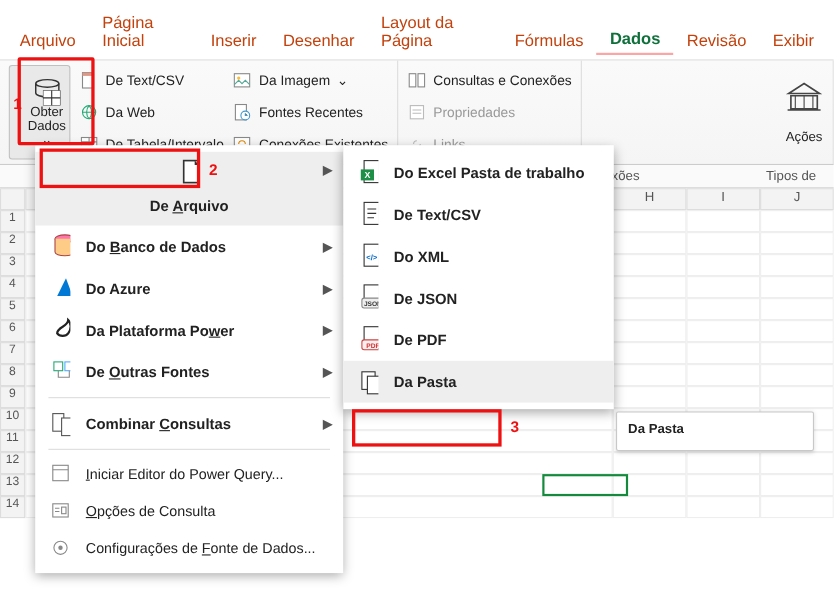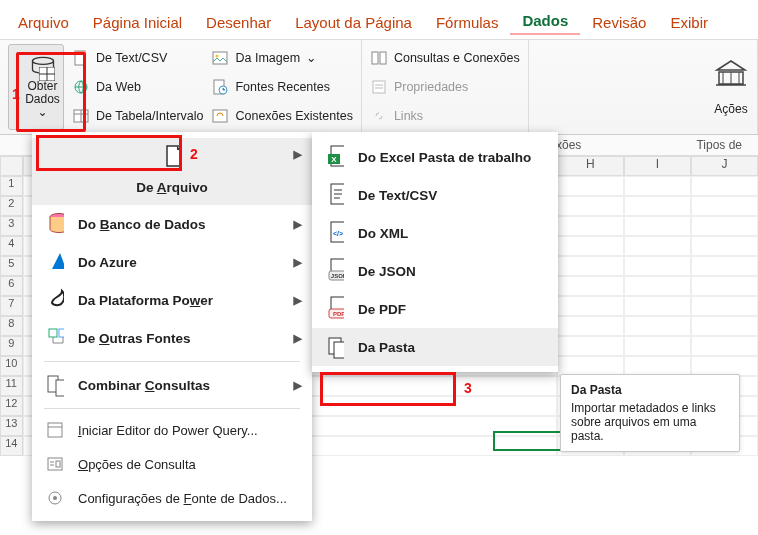--- a/index.html
+++ b/index.html
@@ -41,20 +41,21 @@
   .cell { width:78px; height:20px; border:1px solid #eee;}
   .selcell { position:absolute; left:493px; top:431px; width:78px; height:20px; border:2px solid #148a3c; z-index:3;}
   svg { display:block;}
 </style>
 </head>
 <body>
 
 <div class="tabs">
   <div class="tab">Arquivo</div>
   <div class="tab">Página Inicial</div>
+  <div class="tab">Inserir</div>
   <div class="tab">Desenhar</div>
   <div class="tab">Layout da Página</div>
   <div class="tab">Fórmulas</div>
   <div class="tab active">Dados</div>
   <div class="tab">Revisão</div>
   <div class="tab">Exibir</div>
 </div>
 
 <div class="ribbon">
   <div class="group">
@@ -443,21 +444,20 @@
           <rect x="3" y="4" width="12" height="16" fill="#fff" stroke="#333"></rect>
           <rect x="8" y="8" width="12" height="16" fill="#fff" stroke="#333"></rect>
         </svg>
       </span>
     <span><span>Da </span><span class="under">P</span><span>asta</span></span>
   </div>
 </div>
 
 <div class="tooltip">
   <div class="tt-title">Da Pasta</div>
-  <div>Importar metadados e links sobre arquivos em uma pasta.</div>
 </div>
 
 <div class="redbox1"></div>
 <div class="rednum" style="left:12px;top:86px">1</div>
 <div class="redbox2"></div>
 <div class="rednum" style="left:190px;top:146px">2</div>
 <div class="redbox3"></div>
 <div class="rednum" style="left:464px;top:380px">3</div>
 
 <div class="selcell"></div>

